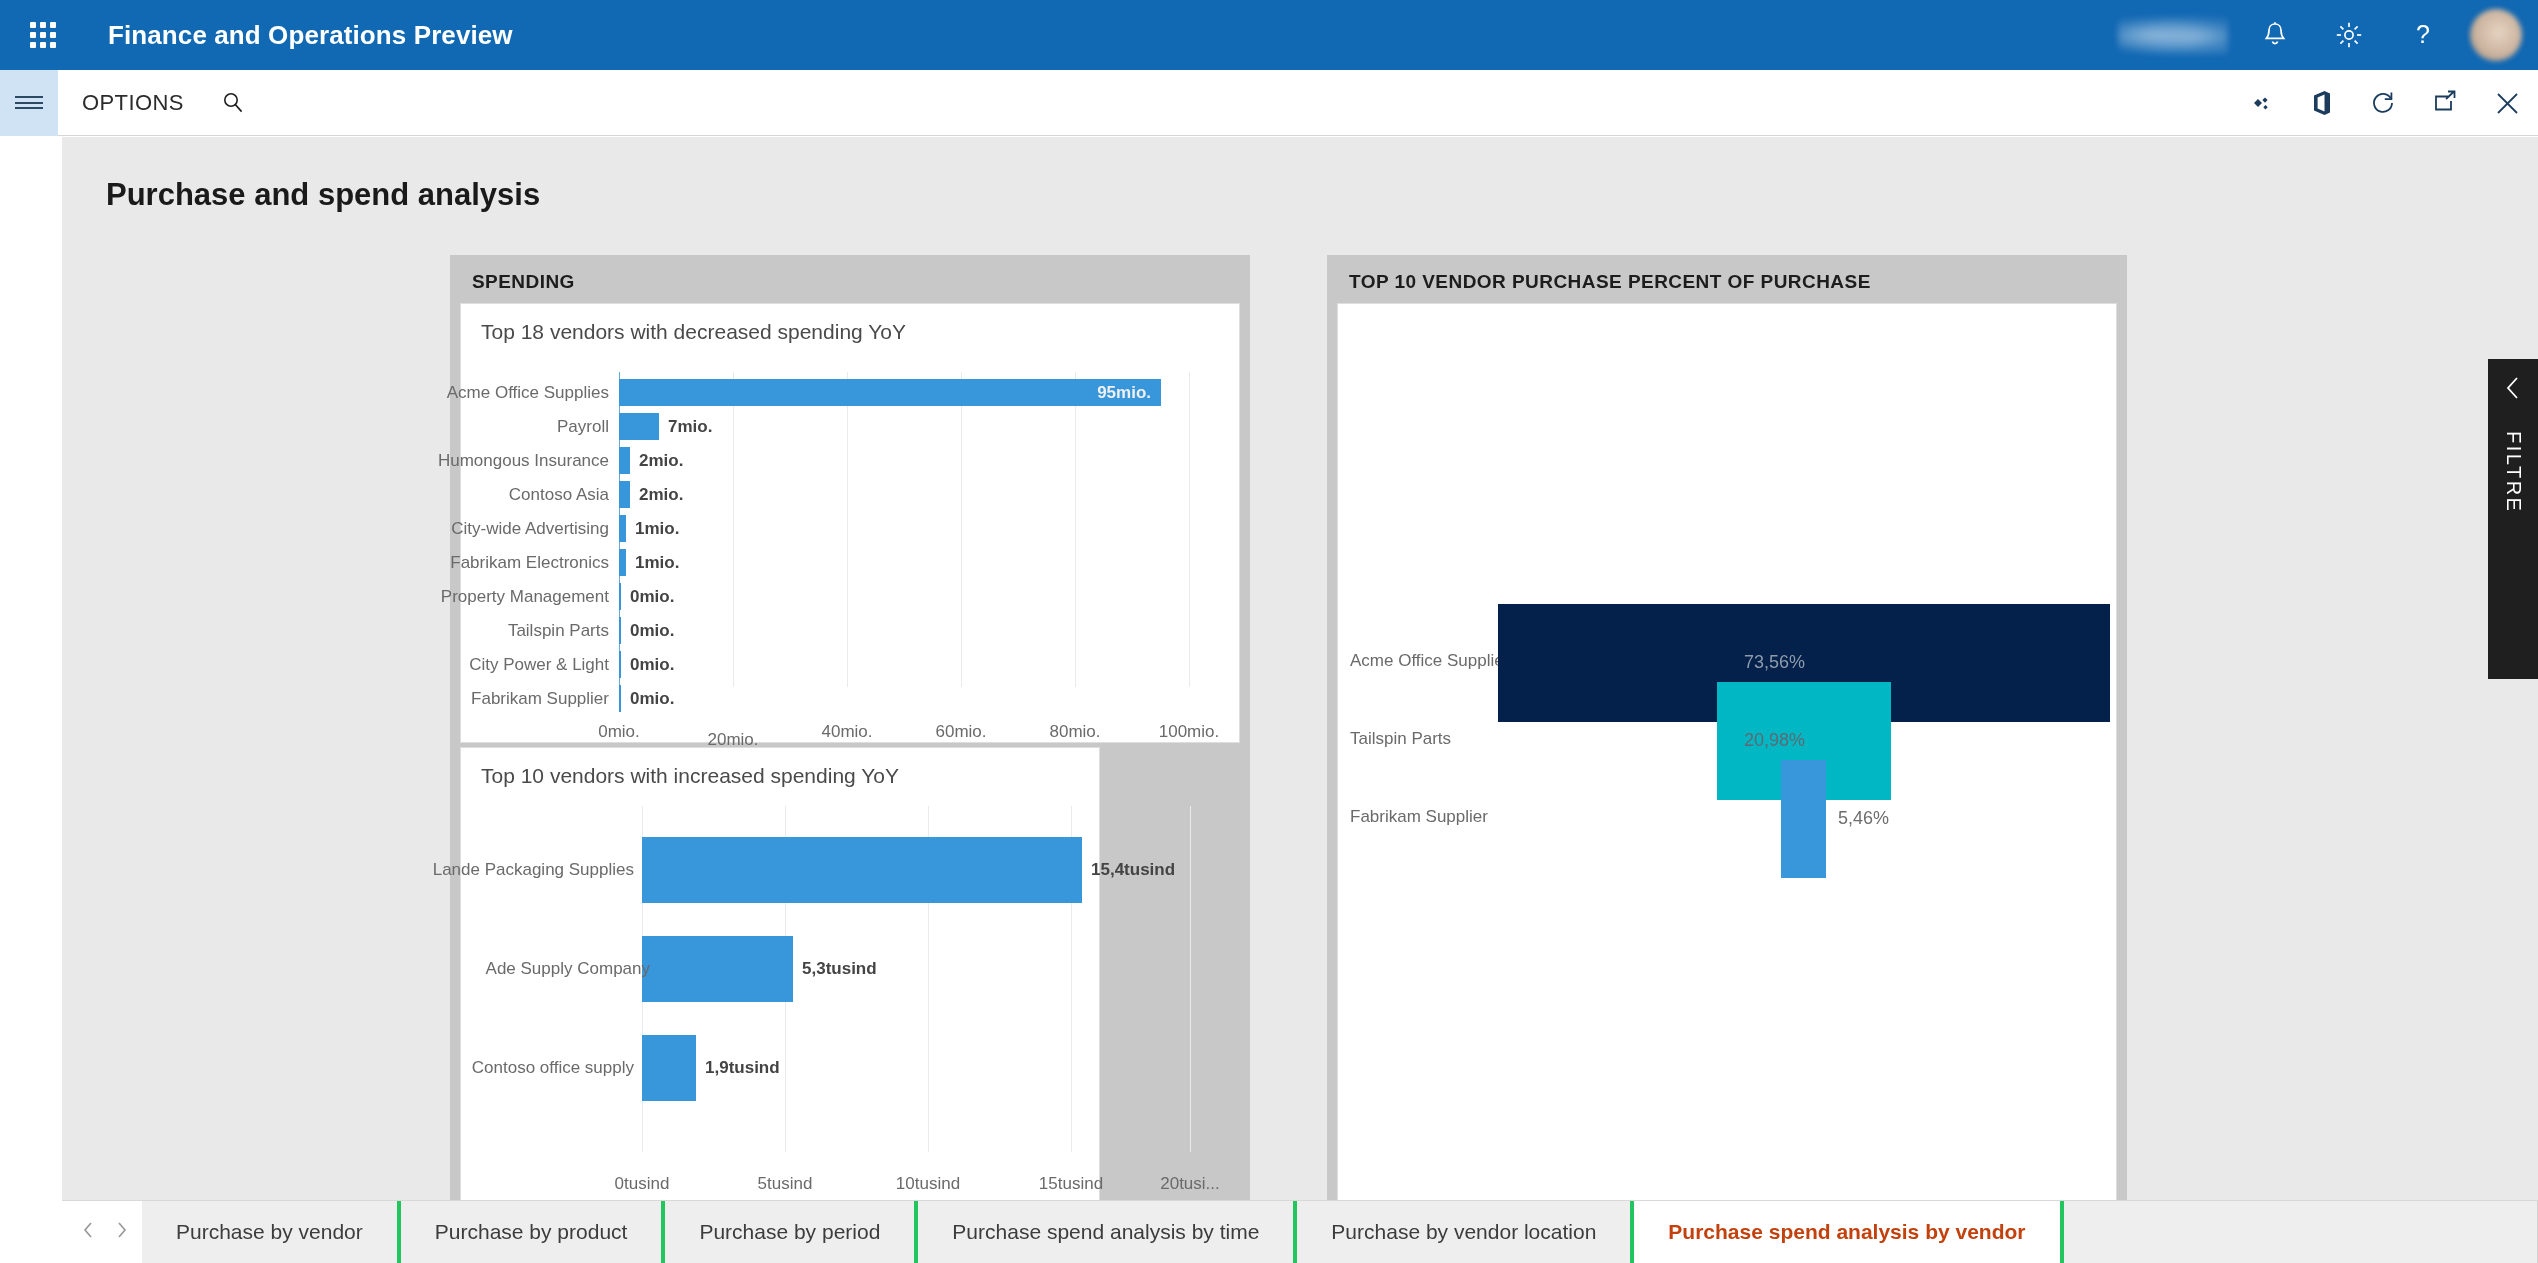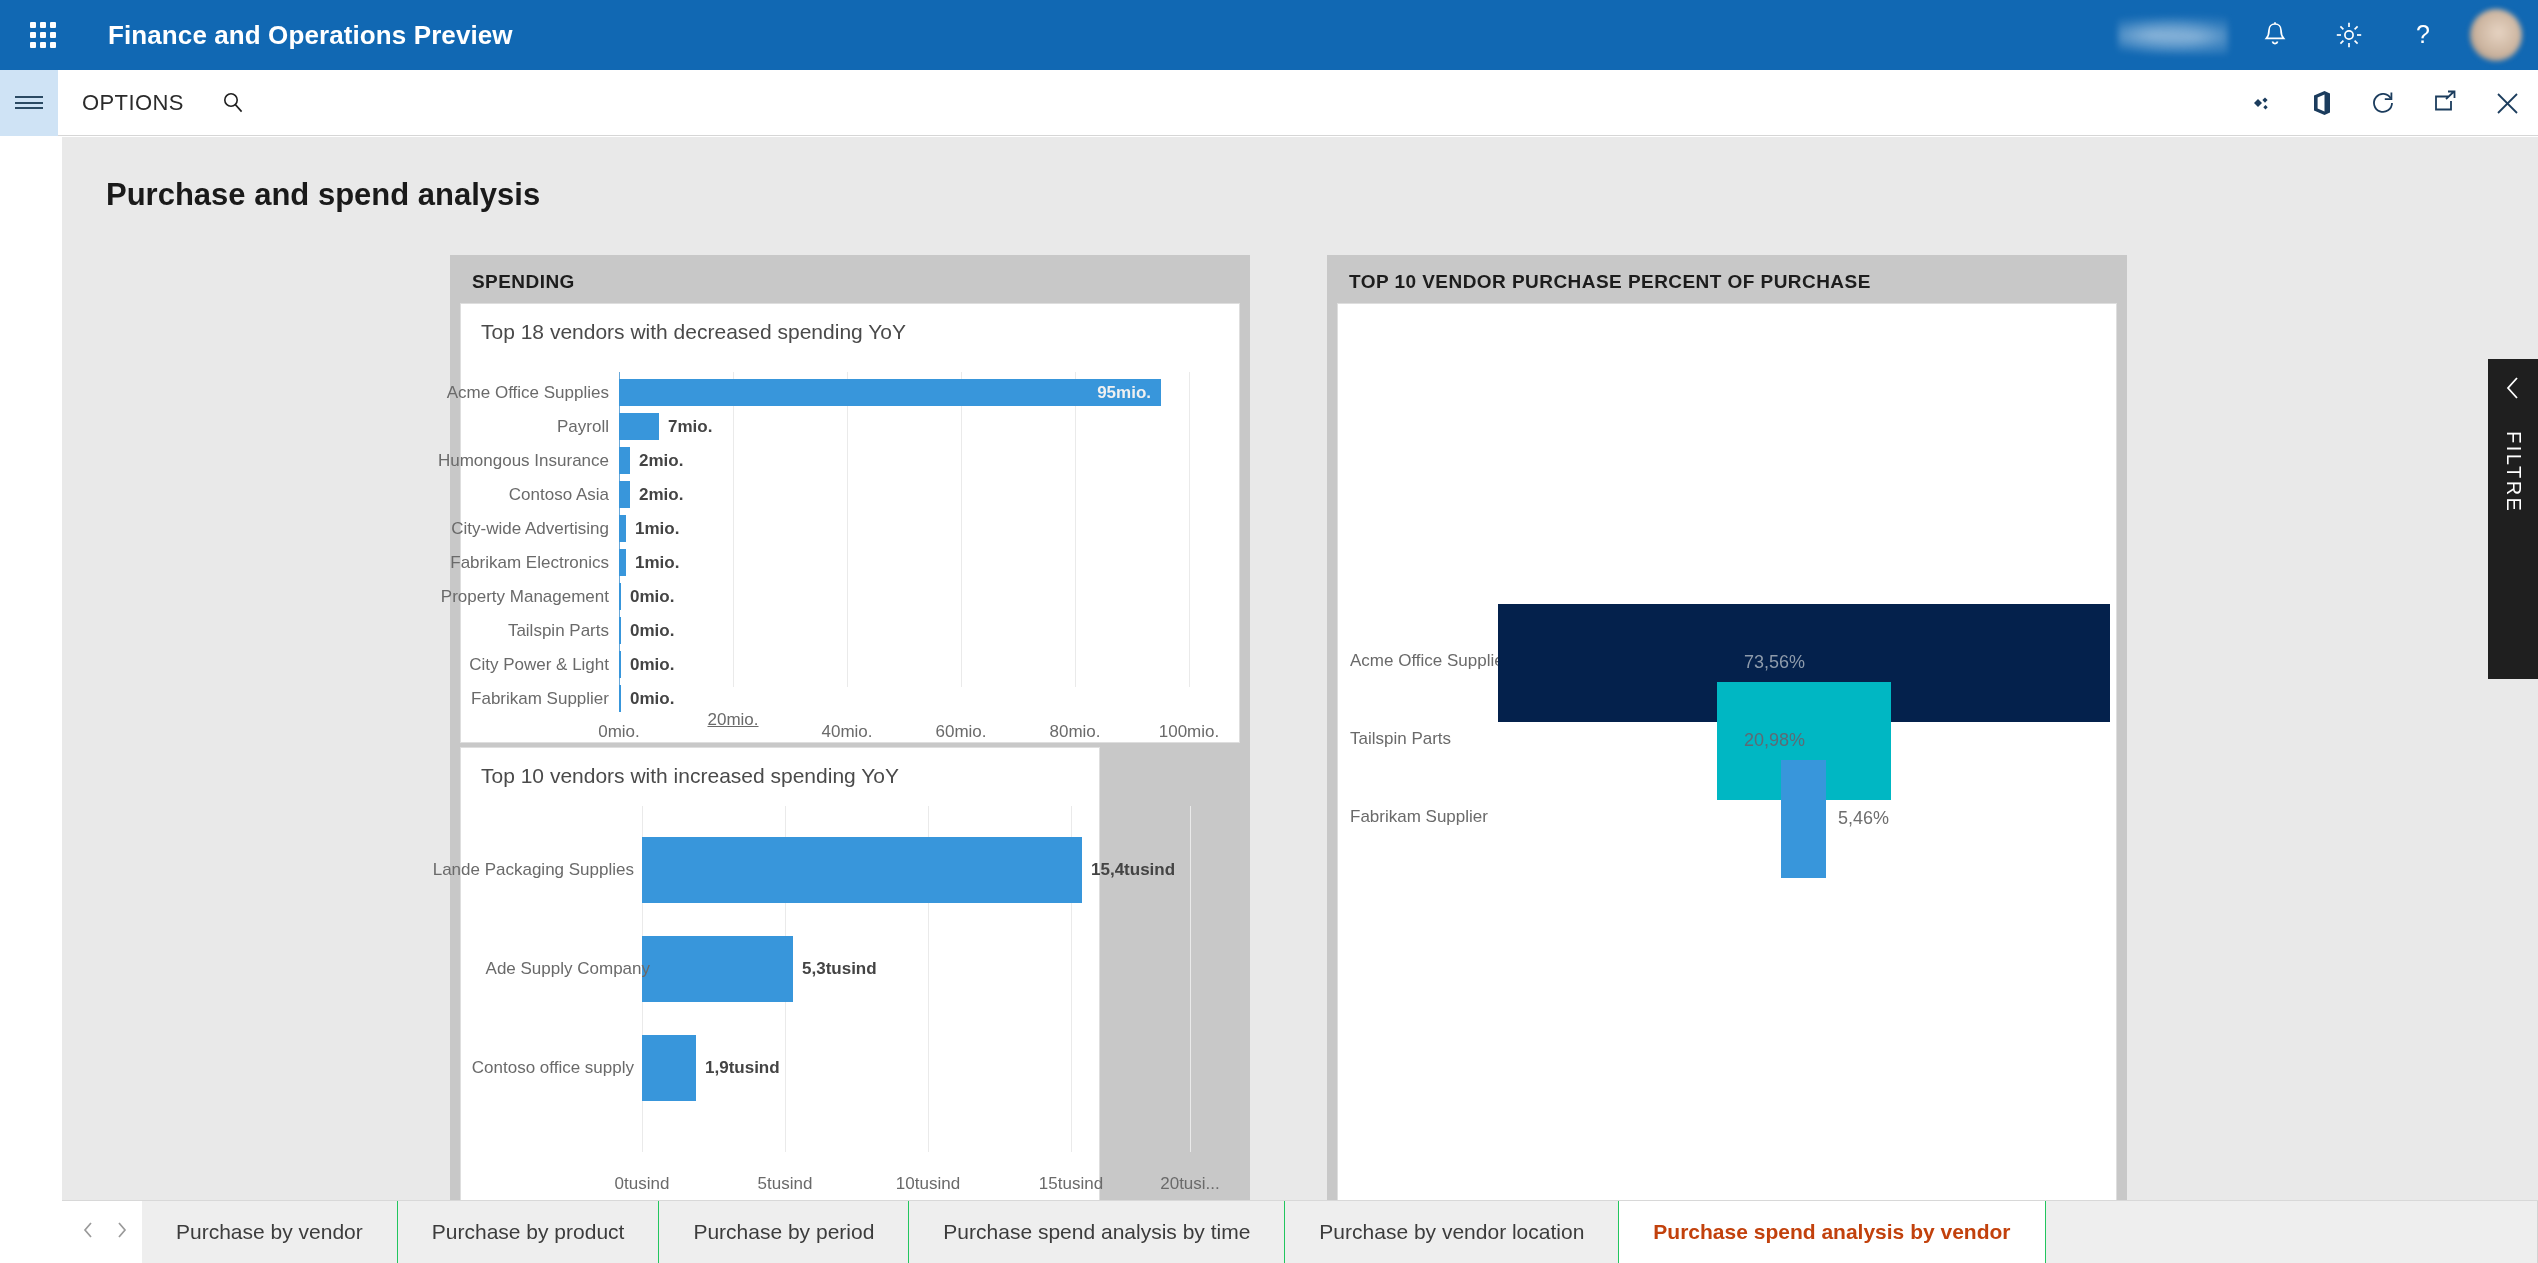--- a/index.html
+++ b/index.html
@@ -120,21 +120,21 @@
   
   .tabbar {
     position:absolute; left:62px; bottom:0; width:2476px; height:63px;
     background:#fff; border-top:1px solid #d8d8d8; display:flex; align-items:stretch;
   }
   .tab-arrows { display:flex; align-items:center; padding:0 14px 0 20px; gap:20px; }
   .tab-arrow { cursor:pointer; }
   .tab {
     display:flex; align-items:center; justify-content:center;
     padding:0 34px; font-size:21px; color:#3c3c3c;
-    background:#eeeeee; border-right:1px solid #22c55e; cursor:pointer; white-space:nowrap;
+    background:#eeeeee; border-right:4px solid #22c55e; cursor:pointer; white-space:nowrap;
   }
   .tab:first-of-type { border-left:1px solid #d2d2d2; }
   .tab.active { background:#fff; color:#c2410c; font-weight:700; }
   .tab-filler { flex:1; background:#eeeeee; border-right:1px solid #d2d2d2; }
 </style>
 </head>
 <body>
 
 <div class="app">
 
@@ -313,21 +313,21 @@
             <span class="hbar-value">0mio.</span>
           </div>
 
           <div class="hbar-row" style="left:158px; top:333px; width:570px; height:27px;">
             <div class="hbar-label" style="right:580px; line-height:27px;">Fabrikam Supplier</div>
             <div class="hbar" style="width:2px;"></div>
             <span class="hbar-value">0mio.</span>
           </div>
 
           <div class="tick" style="left:158px; top:370px;">0mio.</div>
-          <div class="tick" style="left:272px; top:358px;text-decoration:underline;">20mio.</div>
+          <div class="tick" style="left:272px; top:378px;">20mio.</div>
           <div class="tick" style="left:386px; top:370px;">40mio.</div>
           <div class="tick" style="left:500px; top:370px;">60mio.</div>
           <div class="tick" style="left:614px; top:370px;">80mio.</div>
           <div class="tick" style="left:728px; top:370px;">100mio.</div>
         </div>
       </div>
 
       <div class="tile" style="position:absolute; left:10px; top:492px; width:640px; height:458px;">
         <div class="tile-title">Top 10 vendors with increased spending YoY</div>
         <div class="chart" style="position:absolute; left:0; top:46px; width:780px; height:412px;">

